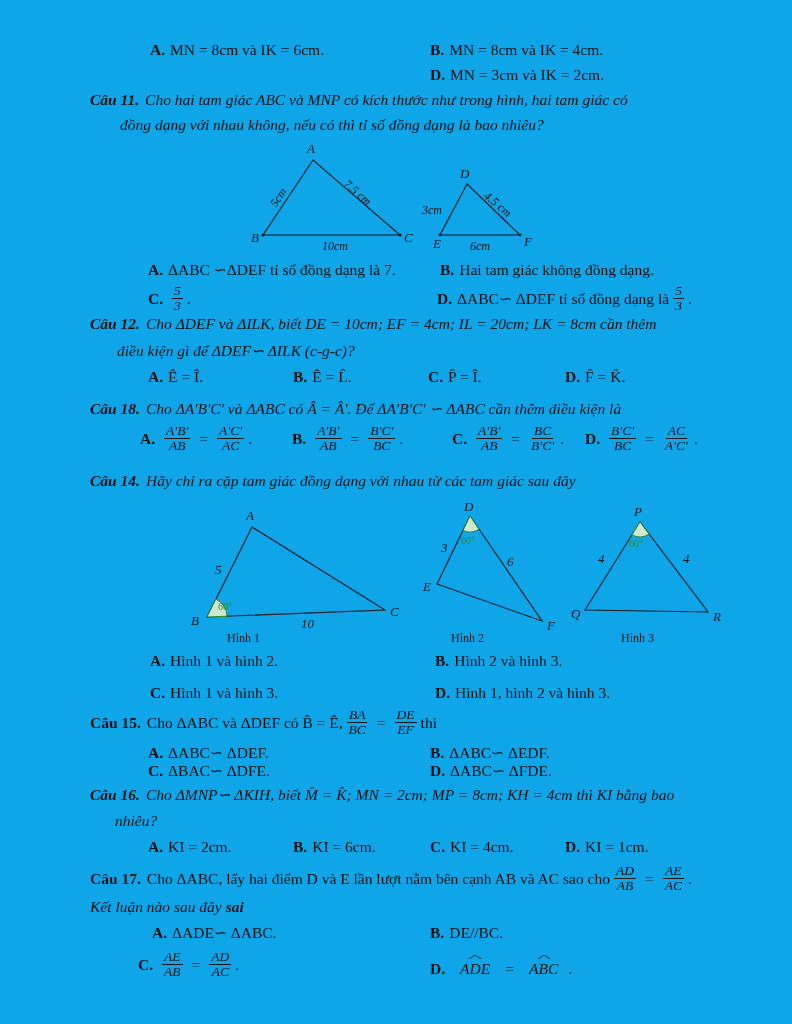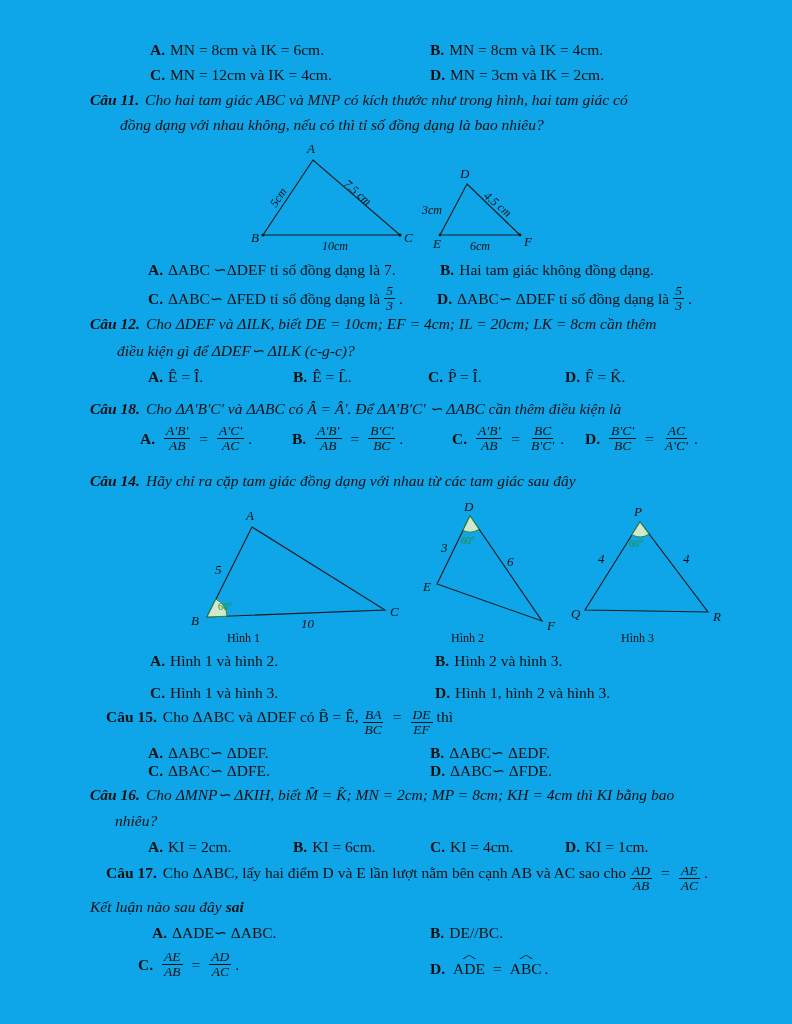--- a/index.html
+++ b/index.html
@@ -7,55 +7,52 @@
   body {
     width:792px; height:1024px;
     font-family:"Liberation Serif", serif;
     font-size:15.5px; color:#111;
   }
   .page { position:relative; width:792px; height:1024px; overflow:hidden; background:#0ea5e9; }
   .abs { position:absolute; }
   .opt { position:absolute; white-space:nowrap; }
   .optf { position:absolute; display:inline-flex; align-items:center; white-space:nowrap; }
   .qline { position:absolute; white-space:nowrap;font-style:italic; }
-  .qflex { position:absolute; display:inline-flex; white-space:nowrap;margin-left:16px; }
+  .qflex { position:absolute; display:inline-flex; align-items:center; white-space:nowrap; }
   .lbl { font-weight:bold; margin-right:5px; }
   .qlbl { font-weight:bold; margin-right:6px; }
   .boldw { font-weight:bold; }
   .eq { margin:0 5px; }
   .frac {
     display:inline-flex; flex-direction:column; align-items:center;
     vertical-align:middle; font-style:italic; line-height:1.05;
     margin:0 4px; font-size:13.5px;
   }
   .frac .fr-num { border-bottom:1.2px solid #111; padding:0 2px; }
   .frac .fr-den { padding:0 2px; }
-  .widehat { position:relative; display:inline-block; margin:0 3px; }
+  .widehat { position:relative; display:inline-block; font-style:italic; margin:0 10px; }
   .widehat::after {
     content:"^"; position:absolute; left:50%; top:-0.72em;
     transform:translateX(-50%) scaleX(2.6) scaleY(0.75);
     font-style:normal; font-size:0.78em;
   }
   svg text { font-family:"Liberation Serif", serif; fill:#111; font-style:italic; }
   svg text.cap { font-style:normal; }
   svg text.ang { fill:#2e8b2e; font-style:normal; }
 </style>
 </head>
 <body>
 
 <div class="page">
 
   <div class="opt" style="left:150px;top:41px">
     <span class="lbl">A.</span><span>MN = 8cm và IK = 6cm.</span>
   </div>
   <div class="opt" style="left:430px;top:41px">
     <span class="lbl">B.</span><span>MN = 8cm và IK = 4cm.</span>
-  </div>
-  <div class="opt" style="left:150px;top:66px">
-    <span class="lbl">C.</span><span>MN = 12cm  và IK = 4cm.</span>
   </div>
   <div class="opt" style="left:430px;top:66px">
     <span class="lbl">D.</span><span>MN = 3cm và IK = 2cm.</span>
   </div>
 
   <div class="qline" style="left:90px;top:91px">
     <span class="qlbl">Câu 11.</span><span>Cho hai tam giác ABC và MNP có kích thước như trong hình, hai tam giác có</span>
   </div>
   <div class="qline" style="left:120px;top:116px">đồng dạng với nhau không, nếu có thì tỉ số đồng dạng là bao nhiêu?</div>
 
@@ -87,21 +84,20 @@
   </svg>
 
   <div class="opt" style="left:148px;top:261px">
     <span class="lbl">A.</span><span>ΔABC ∽ΔDEF tỉ số đồng dạng là 7.</span>
   </div>
   <div class="opt" style="left:440px;top:261px">
     <span class="lbl">B.</span><span>Hai tam giác không đồng dạng.</span>
   </div>
   <div class="optf" style="left:148px;top:284px">
     <span class="lbl">C.</span>
-      <span>ΔABC∽ ΔFED tỉ số đồng dạng là</span>
     <span class="frac">
         <span class="fr-num">5</span>
         <span class="fr-den">3</span>
       </span>
       <span>.</span>
   </div>
   <div class="optf" style="left:437px;top:284px">
     <span class="lbl">D.</span>
       <span>ΔABC∽ ΔDEF tỉ số đồng dạng là</span>
     <span class="frac">

